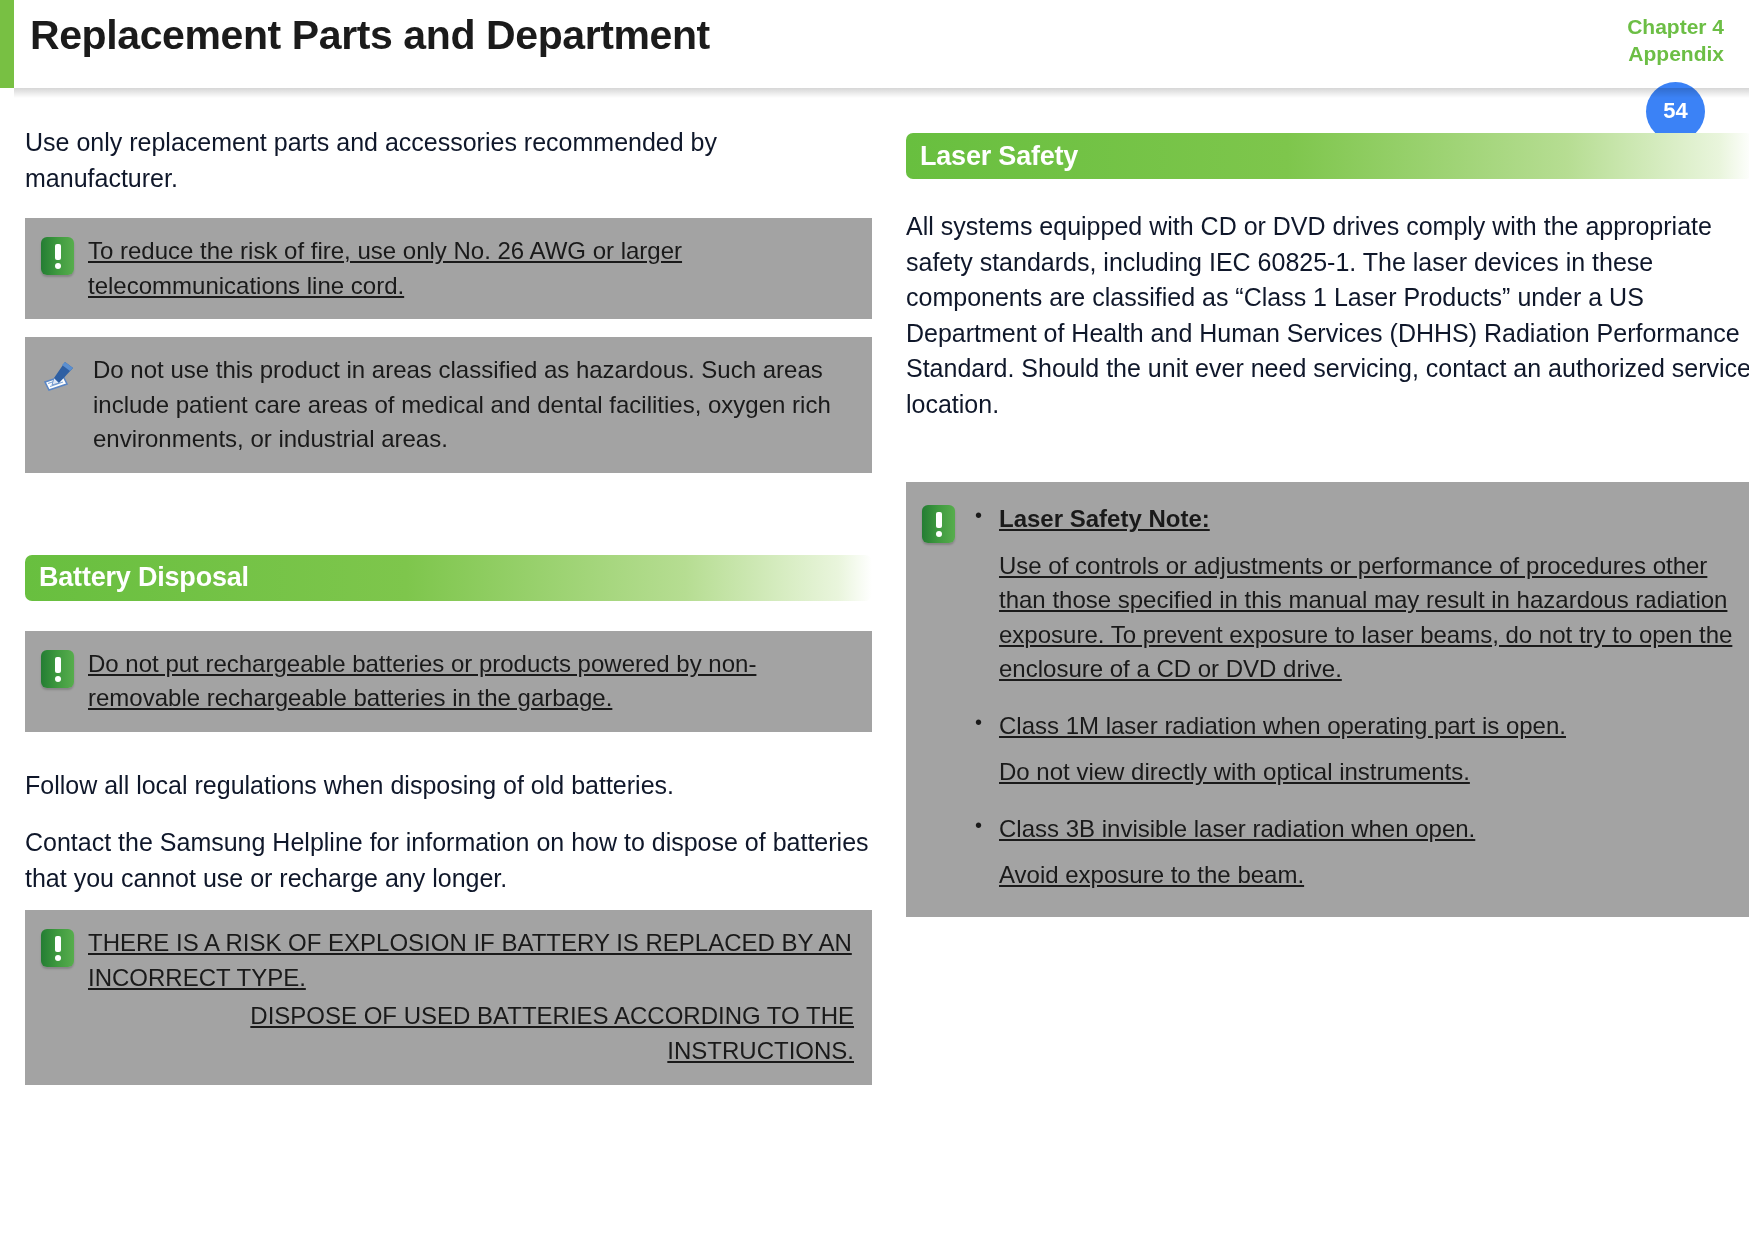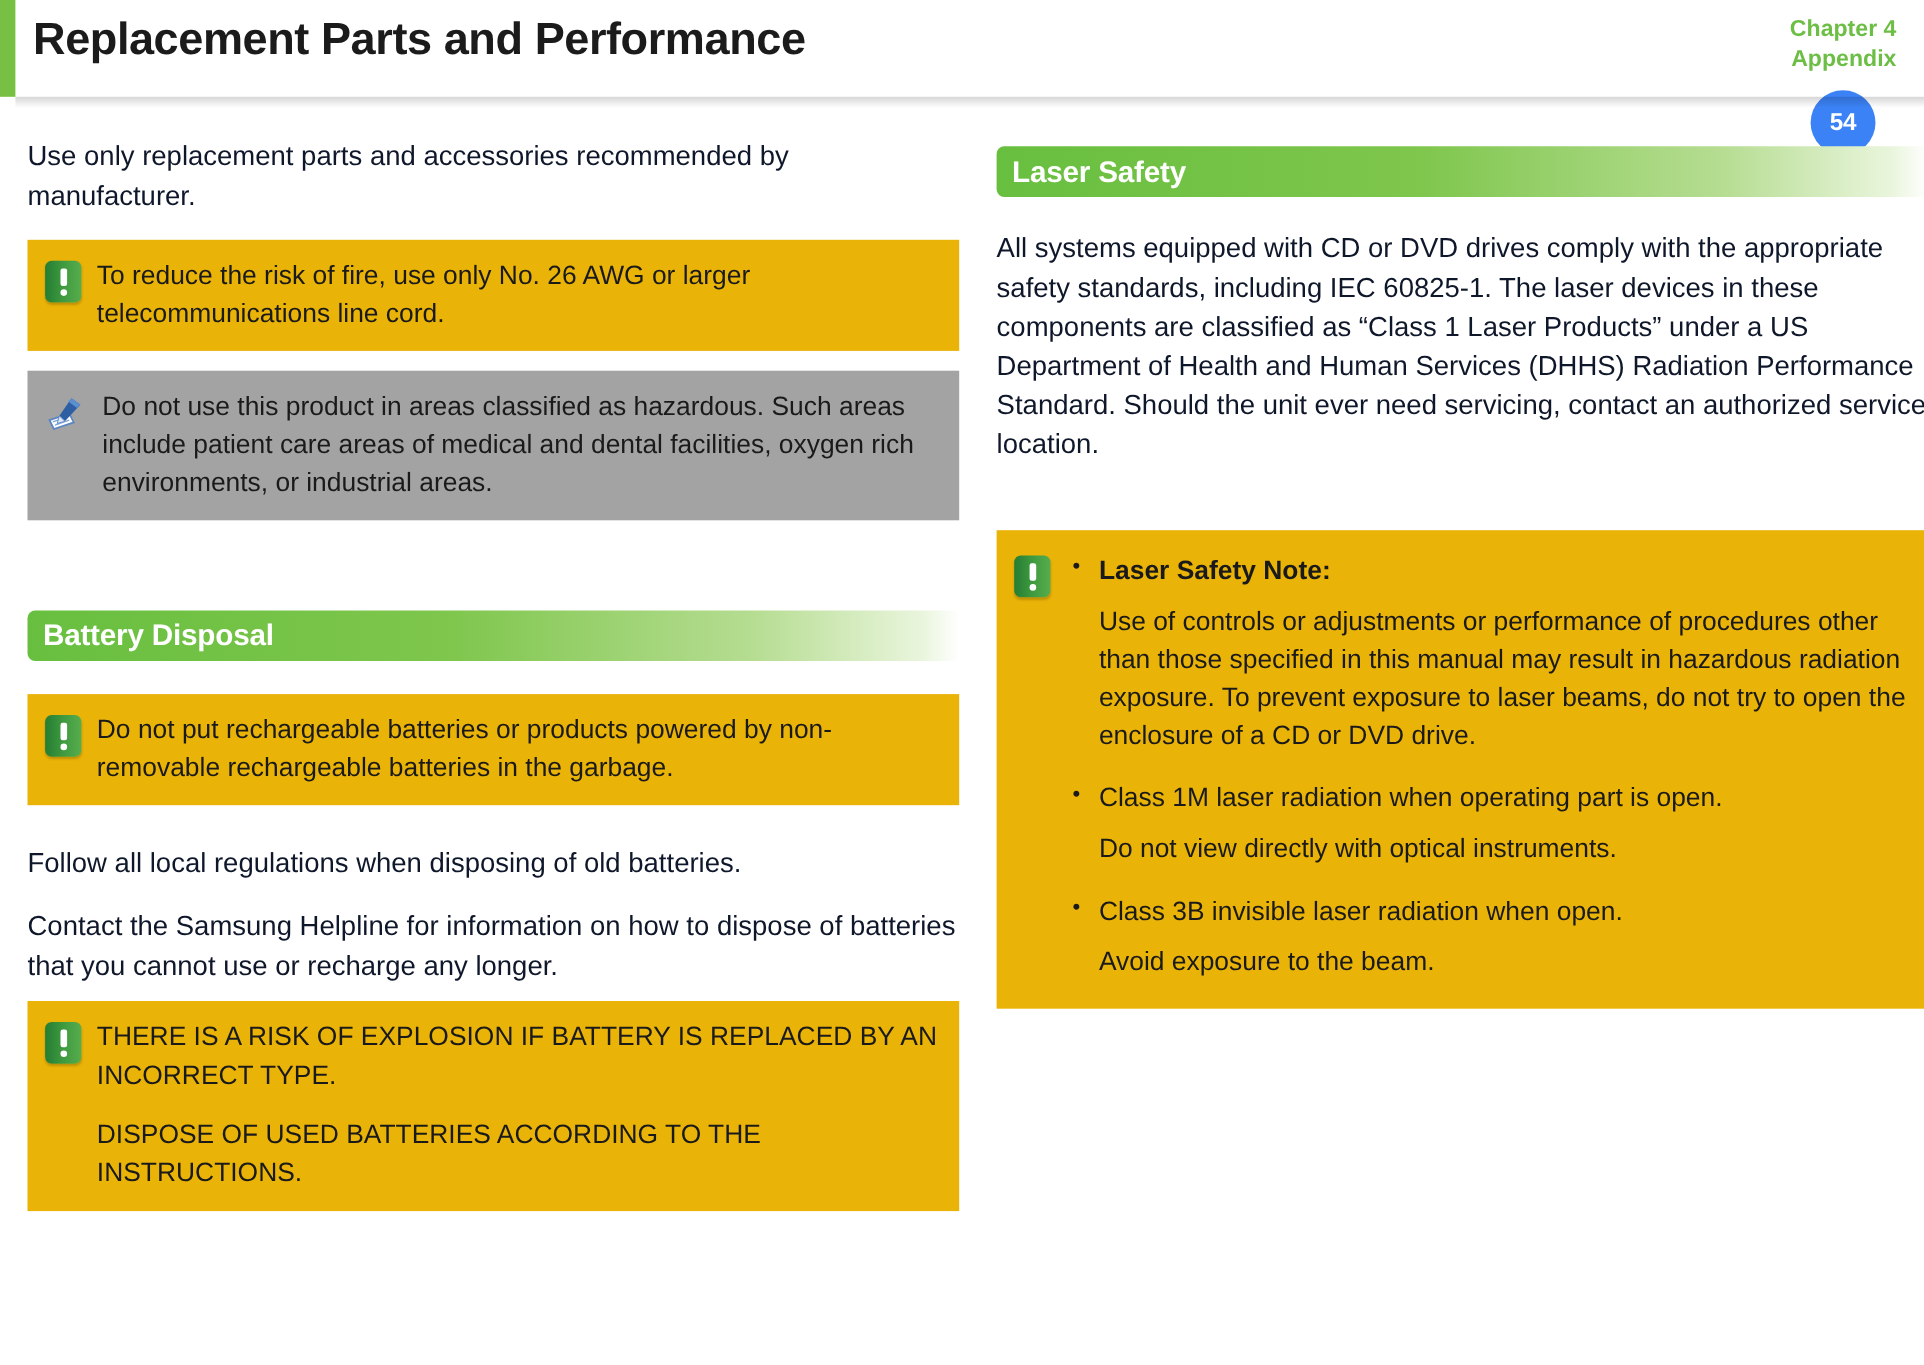--- a/index.html
+++ b/index.html
@@ -118,32 +118,32 @@
   }
 
   
   .callout {
     display: flex;
     align-items: flex-start;
     padding: 16px 18px 16px 16px;
     margin-bottom: 18px;
     box-sizing: border-box;
   }
-  .callout.warning { background: #eab308; }
+  .callout.warning { background: #a3a3a3; text-decoration: underline; }
   .callout.note    { background: #a3a3a3; }
 
   .callout-body {
     font-size: 24px;
     line-height: 1.44;
     color: #1a1a1a;
     padding-left: 14px;
     flex: 1;
   }
   .callout-body p { margin: 0; }
-  .callout-body p + p { margin-top: 20px; }
+  .callout-body p + p { margin-top: 4px; text-align: right; }
 
   
   .icon-warning {
     flex: 0 0 auto;
     width: 33px;
     height: 38px;
     border-radius: 6px;
     background: linear-gradient(to right, #247d33 0%, #3f9a3f 50%, #57ad4d 100%);
     box-shadow: 0 2px 2px rgba(0,0,0,0.18);
     position: relative;
@@ -199,21 +199,21 @@
     display: block;
     margin-top: 12px;
   }
   .callout.laser { padding: 20px 18px 24px 16px; }
 </style>
 </head>
 <body>
 
 <div class="page-header">
   <div class="header-accent-bar"></div>
-  <div class="page-title">Replacement Parts and Performance</div>
+  <div class="page-title">Replacement Parts and Department</div>
   <div class="header-right">
     <div class="chapter-block">
       <div>Chapter 4</div>
       <div>Appendix</div>
     </div>
     <div class="page-badge">54</div>
   </div>
   <div class="header-shadow"></div>
 </div>
 

